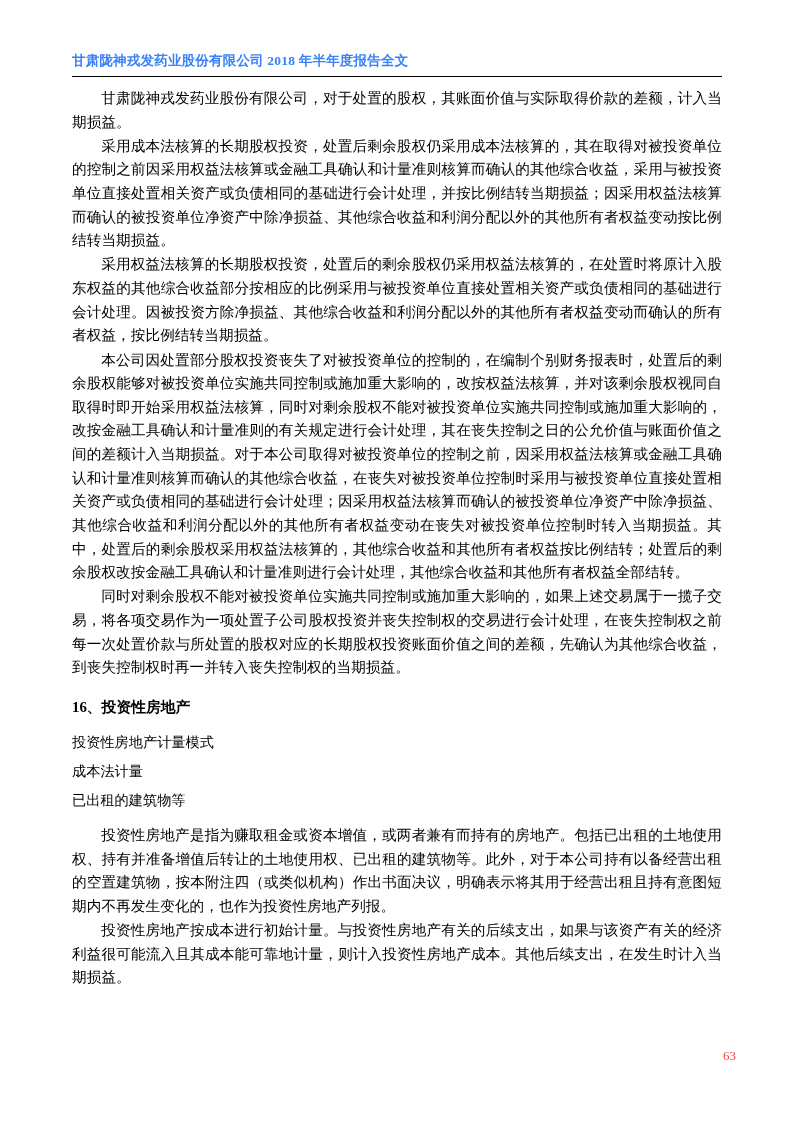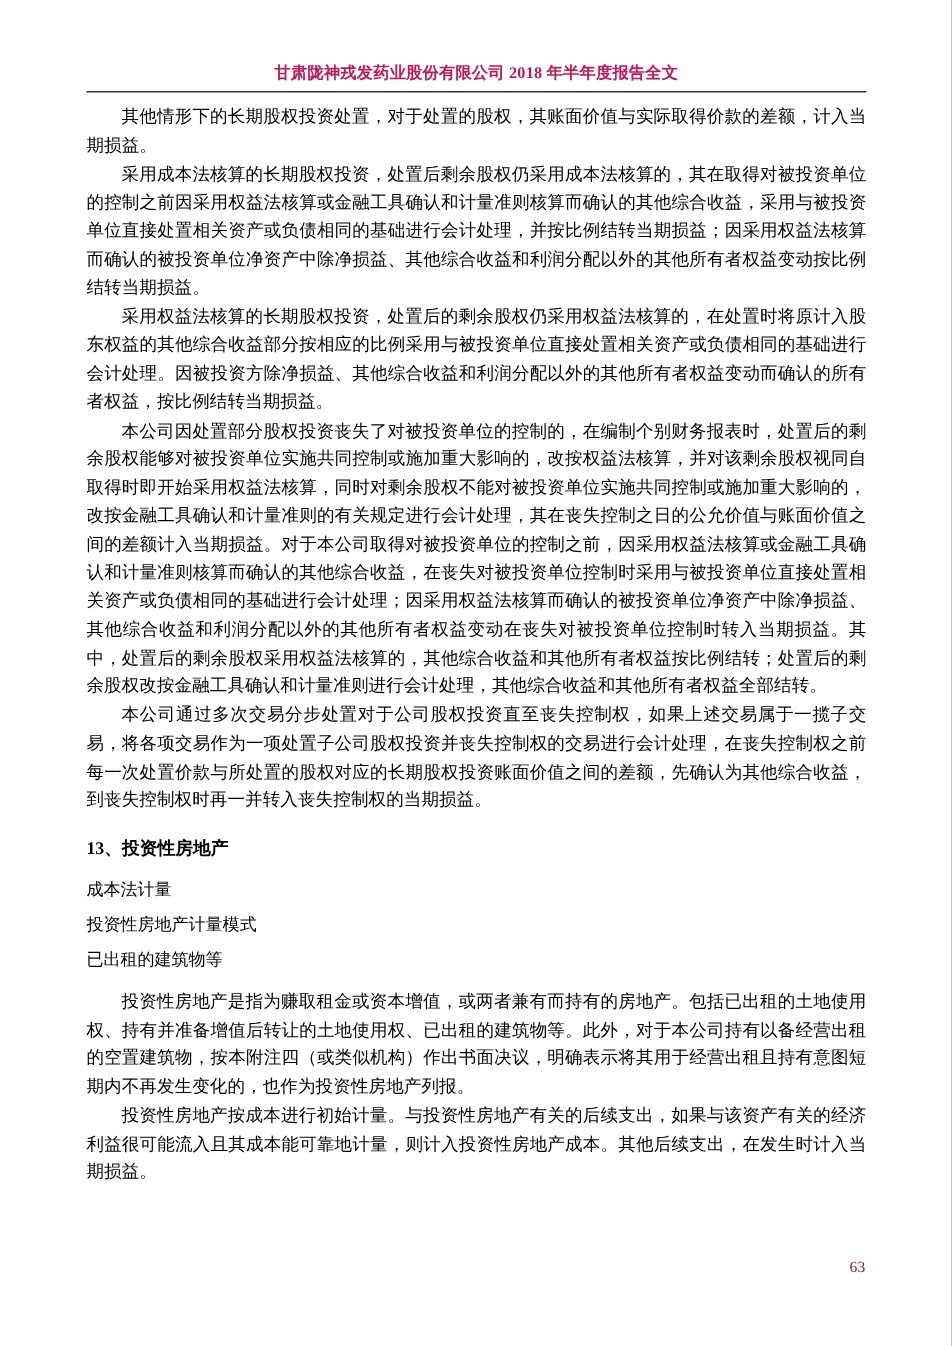--- a/index.html
+++ b/index.html
@@ -19,24 +19,24 @@
     box-sizing: border-box;
     overflow: hidden;
   }
   .content {
     position: absolute;
     left: 72px;
     top: 52px;
     width: 650px;
   }
   .header {
-    text-align: center;
+    text-align: left;
     font-size: 13.5px;
     font-weight: bold;
-    color: #be185d;
+    color: #3b82f6;
     letter-spacing: 0.2px;
     padding-bottom: 4px;
   }
   .header-rule {
     border-bottom: 1px solid #000;
     margin-top: 2px;
     margin-bottom: 10px;
   }
   p.body-para {
     font-size: 14.6px;
@@ -57,47 +57,47 @@
     color: #000;
   }
   p.sub-line {
     font-size: 14.2px;
     line-height: 1.55;
     margin: 0 0 7px 0;
     color: #000;
   }
   .page-number {
     position: absolute;
-    right: 72px;
+    right: 57px;
     bottom: 58px;
     font-size: 13px;
-    color: #7f1d1d;
+    color: #ef4444;
     font-family: "Liberation Serif", serif;
   }
   .spacer-sm { height: 6px; }
 </style>
 </head>
 <body>
 
 <div class="page">
   <div class="content">
 
     <div class="header">甘肃陇神戎发药业股份有限公司 2018 年半年度报告全文</div>
     <div class="header-rule"></div>
 
-    <p class="body-para indent">其他情形下的长期股权投资处置，对于处置的股权，其账面价值与实际取得价款的差额，计入当期损益。</p>
+    <p class="body-para indent">甘肃陇神戎发药业股份有限公司，对于处置的股权，其账面价值与实际取得价款的差额，计入当期损益。</p>
     <p class="body-para indent">采用成本法核算的长期股权投资，处置后剩余股权仍采用成本法核算的，其在取得对被投资单位的控制之前因采用权益法核算或金融工具确认和计量准则核算而确认的其他综合收益，采用与被投资单位直接处置相关资产或负债相同的基础进行会计处理，并按比例结转当期损益；因采用权益法核算而确认的被投资单位净资产中除净损益、其他综合收益和利润分配以外的其他所有者权益变动按比例结转当期损益。</p>
     <p class="body-para indent">采用权益法核算的长期股权投资，处置后的剩余股权仍采用权益法核算的，在处置时将原计入股东权益的其他综合收益部分按相应的比例采用与被投资单位直接处置相关资产或负债相同的基础进行会计处理。因被投资方除净损益、其他综合收益和利润分配以外的其他所有者权益变动而确认的所有者权益，按比例结转当期损益。</p>
     <p class="body-para indent">本公司因处置部分股权投资丧失了对被投资单位的控制的，在编制个别财务报表时，处置后的剩余股权能够对被投资单位实施共同控制或施加重大影响的，改按权益法核算，并对该剩余股权视同自取得时即开始采用权益法核算，同时对剩余股权不能对被投资单位实施共同控制或施加重大影响的，改按金融工具确认和计量准则的有关规定进行会计处理，其在丧失控制之日的公允价值与账面价值之间的差额计入当期损益。对于本公司取得对被投资单位的控制之前，因采用权益法核算或金融工具确认和计量准则核算而确认的其他综合收益，在丧失对被投资单位控制时采用与被投资单位直接处置相关资产或负债相同的基础进行会计处理；因采用权益法核算而确认的被投资单位净资产中除净损益、其他综合收益和利润分配以外的其他所有者权益变动在丧失对被投资单位控制时转入当期损益。其中，处置后的剩余股权采用权益法核算的，其他综合收益和其他所有者权益按比例结转；处置后的剩余股权改按金融工具确认和计量准则进行会计处理，其他综合收益和其他所有者权益全部结转。</p>
-    <p class="body-para indent">本公司通过多次交易分步处置对于公司股权投资直至丧失控制权，如果上述交易属于一揽子交易，将各项交易作为一项处置子公司股权投资并丧失控制权的交易进行会计处理，在丧失控制权之前每一次处置价款与所处置的股权对应的长期股权投资账面价值之间的差额，先确认为其他综合收益，到丧失控制权时再一并转入丧失控制权的当期损益。</p>
+    <p class="body-para indent">同时对剩余股权不能对被投资单位实施共同控制或施加重大影响的，如果上述交易属于一揽子交易，将各项交易作为一项处置子公司股权投资并丧失控制权的交易进行会计处理，在丧失控制权之前每一次处置价款与所处置的股权对应的长期股权投资账面价值之间的差额，先确认为其他综合收益，到丧失控制权时再一并转入丧失控制权的当期损益。</p>
 
-    <h2 class="section-heading">13、投资性房地产</h2>
+    <h2 class="section-heading">16、投资性房地产</h2>
 
+    <p class="sub-line">投资性房地产计量模式</p>
     <p class="sub-line">成本法计量</p>
-    <p class="sub-line">投资性房地产计量模式</p>
     <p class="sub-line">已出租的建筑物等</p>
 
     <div class="spacer-sm"></div>
 
     <p class="body-para indent">投资性房地产是指为赚取租金或资本增值，或两者兼有而持有的房地产。包括已出租的土地使用权、持有并准备增值后转让的土地使用权、已出租的建筑物等。此外，对于本公司持有以备经营出租的空置建筑物，按本附注四（或类似机构）作出书面决议，明确表示将其用于经营出租且持有意图短期内不再发生变化的，也作为投资性房地产列报。</p>
     <p class="body-para indent">投资性房地产按成本进行初始计量。与投资性房地产有关的后续支出，如果与该资产有关的经济利益很可能流入且其成本能可靠地计量，则计入投资性房地产成本。其他后续支出，在发生时计入当期损益。</p>
 
   </div>
 
   <div class="page-number">63</div>

